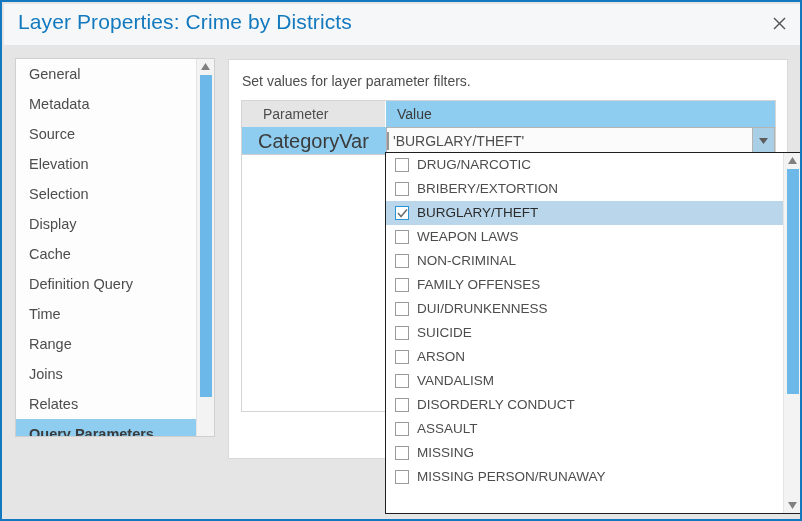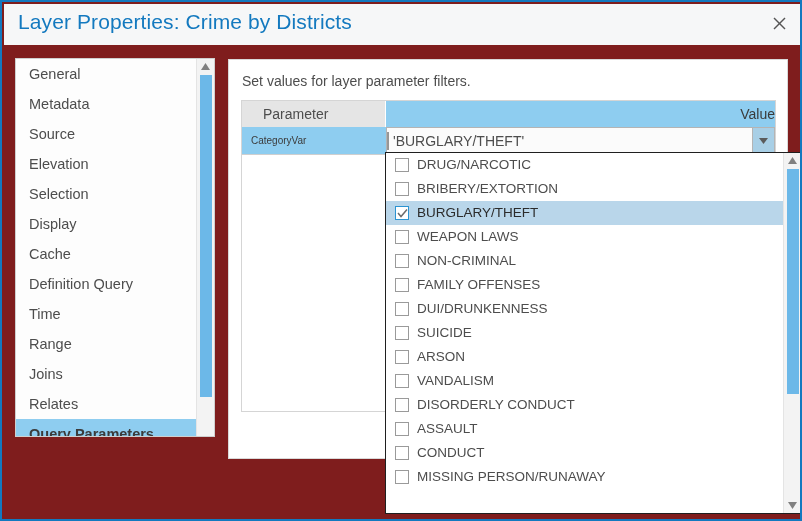--- a/index.html
+++ b/index.html
@@ -7,21 +7,21 @@
     width:802px;height:521px;
     background:#ffffff;
     font-family:"Liberation Sans", sans-serif;
     overflow:hidden;
   }
   .dialog{
     position:absolute; left:0; top:0;
     width:802px; height:521px;
     box-sizing:border-box;
     border:2px solid #1379bf;
-    background:#7f1d1d;
+    background:#e5e5e5;
     overflow:hidden;
   }
   
   .titlebar{
     position:absolute; left:2px; top:2px;
     width:798px; height:41px;
     background:#f6f7f8;
   }
   .title-text{
     position:absolute; left:14px; top:6px;
@@ -113,31 +113,31 @@
     padding-left:21px; box-sizing:border-box;
     background:#e5e5e5;
     font-size:14px; color:#4d4d4d;
     border-right:1px solid #ffffff;
   }
   .pt-head .cell-value{
     position:absolute; left:144px; top:0;
     right:0; height:26px; line-height:26px;
     padding-left:11px; box-sizing:border-box;
     background:#8ecdf0;
-    font-size:14px; color:#3b3b3b;text-align:right;
+    font-size:14px; color:#3b3b3b;
   }
   .pt-row{
     position:absolute; left:0; top:26px; height:28px; width:100%;
   }
   .pt-row .cell-param{
     position:absolute; left:0; top:0;
     width:144px; height:28px; line-height:28px;
-    padding-left:9px; box-sizing:border-box;
+    padding-left:16px; box-sizing:border-box;
     background:#8ecdf0;
-    font-size:10px; color:#3b3b3b;
+    font-size:20px; color:#3b3b3b;
     border-bottom:1px solid #cfcfcf;
   }
   .pt-row .cell-value{
     position:absolute; left:144px; top:0;
     right:0; height:28px;
     background:#fbfbfb;
     border:1px solid #b4b4b4;
     box-sizing:border-box;
   }
   .combo-text{
@@ -332,21 +332,21 @@
         <div class="dd-item">
           <span class="dd-check"></span>
           <span class="dd-label">DISORDERLY CONDUCT</span>
         </div>
         <div class="dd-item">
           <span class="dd-check"></span>
           <span class="dd-label">ASSAULT</span>
         </div>
         <div class="dd-item">
           <span class="dd-check"></span>
-          <span class="dd-label">CONDUCT</span>
+          <span class="dd-label">MISSING</span>
         </div>
         <div class="dd-item">
           <span class="dd-check"></span>
           <span class="dd-label">MISSING PERSON/RUNAWAY</span>
         </div>
       </div>
     <div class="dd-scroll">
       <div class="sb-arrow up">
         <span>
           <svg width="9" height="7" viewBox="0 0 9 7">

